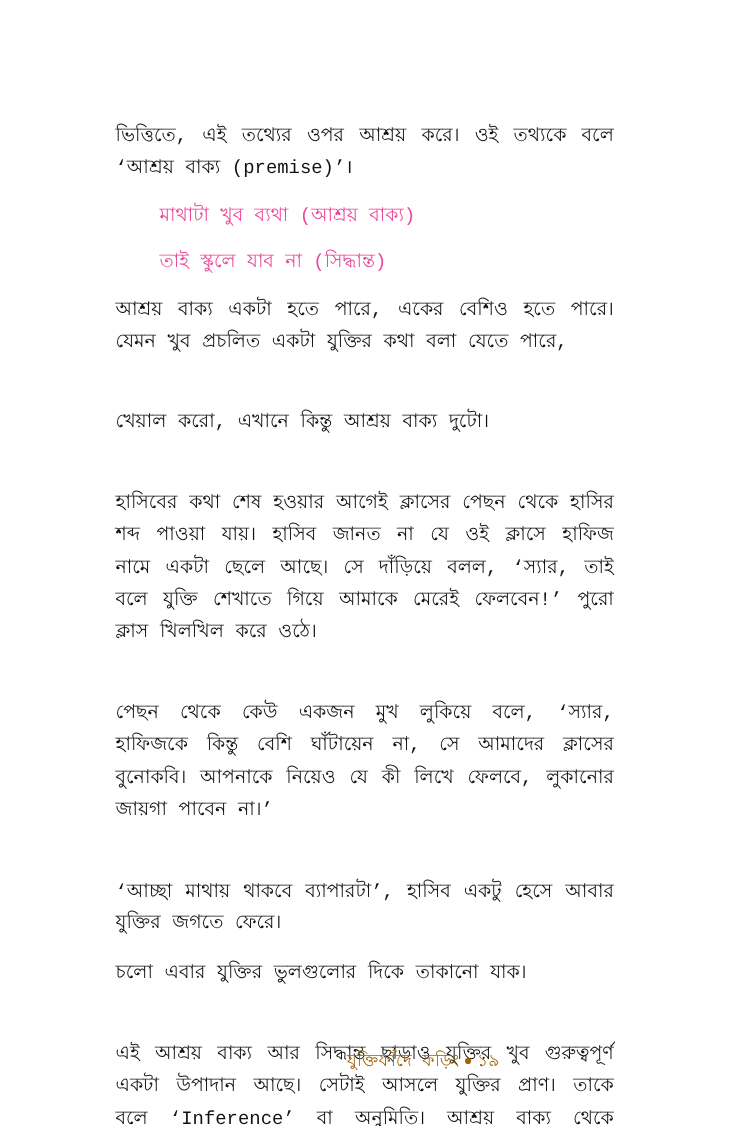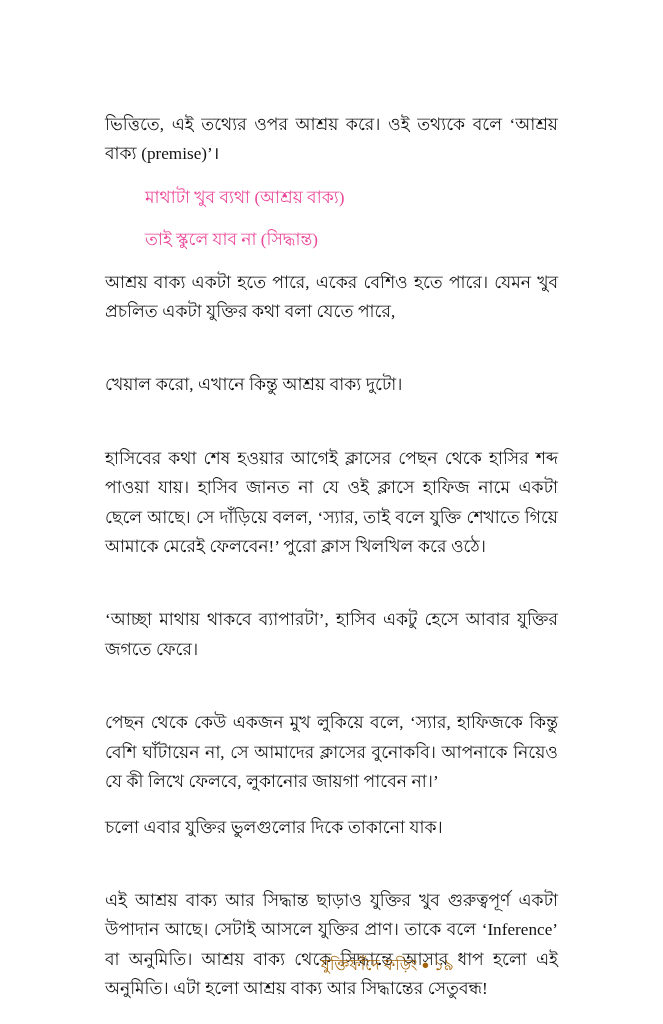--- a/index.html
+++ b/index.html
@@ -6,21 +6,21 @@
     margin: 0;
     padding: 0;
     background: #ffffff;
   }
   .page {
     position: relative;
     width: 559px;
     height: 1024px;
     background: #ffffff;
     overflow: hidden;
-    font-family: Liberation Serif, serif;
+    font-family: Liberation Mono, monospace;
     color: #121212;
   }
   .text-column {
     position: absolute;
     left: 105px;
     top: 110px;
     width: 453px;
   }
   .para {
     margin: 0 0 12px 0;
@@ -87,23 +87,23 @@
 
     <p class="para gap-md">আশ্রয় বাক্য একটা হতে পারে, একের বেশিও হতে পারে। যেমন খুব প্রচলিত একটা যুক্তির কথা বলা যেতে পারে,</p>
 
     <div class="example-block tight">
     </div>
 
     <p class="para gap-lg">খেয়াল করো, এখানে কিন্তু আশ্রয় বাক্য দুটো।</p>
 
     <p class="para gap-lg">হাসিবের কথা শেষ হওয়ার আগেই ক্লাসের পেছন থেকে হাসির শব্দ পাওয়া যায়। হাসিব জানত না যে ওই ক্লাসে হাফিজ নামে একটা ছেলে আছে। সে দাঁড়িয়ে বলল, ‘স্যার, তাই বলে যুক্তি শেখাতে গিয়ে আমাকে মেরেই ফেলবেন!’ পুরো ক্লাস খিলখিল করে ওঠে।</p>
 
+    <p class="para gap-lg">পেছন থেকে কেউ একজন মুখ লুকিয়ে বলে, ‘স্যার, হাফিজকে কিন্তু বেশি ঘাঁটায়েন না, সে আমাদের ক্লাসের বুনোকবি। আপনাকে নিয়েও যে কী লিখে ফেলবে, লুকানোর জায়গা পাবেন না।’</p>
+
     <p class="para gap-lg">‘আচ্ছা মাথায় থাকবে ব্যাপারটা’, হাসিব একটু হেসে আবার যুক্তির জগতে ফেরে।</p>
-
-    <p class="para gap-lg">পেছন থেকে কেউ একজন মুখ লুকিয়ে বলে, ‘স্যার, হাফিজকে কিন্তু বেশি ঘাঁটায়েন না, সে আমাদের ক্লাসের বুনোকবি। আপনাকে নিয়েও যে কী লিখে ফেলবে, লুকানোর জায়গা পাবেন না।’</p>
 
     <p class="para">চলো এবার যুক্তির ভুলগুলোর দিকে তাকানো যাক।</p>
 
     <p class="para gap-lg">এই আশ্রয় বাক্য আর সিদ্ধান্ত ছাড়াও যুক্তির খুব গুরুত্বপূর্ণ একটা উপাদান আছে। সেটাই আসলে যুক্তির প্রাণ। তাকে বলে ‘Inference’ বা অনুমিতি। আশ্রয় বাক্য থেকে সিদ্ধান্তে আসার ধাপ হলো এই অনুমিতি। এটা হলো আশ্রয় বাক্য আর সিদ্ধান্তের সেতুবন্ধ!</p>
 
   </div>
 
   <div class="footer">
     <span>যুক্তিফাঁদে ফড়িং</span><span class="sep">●</span><span>১৯</span>
   </div>

